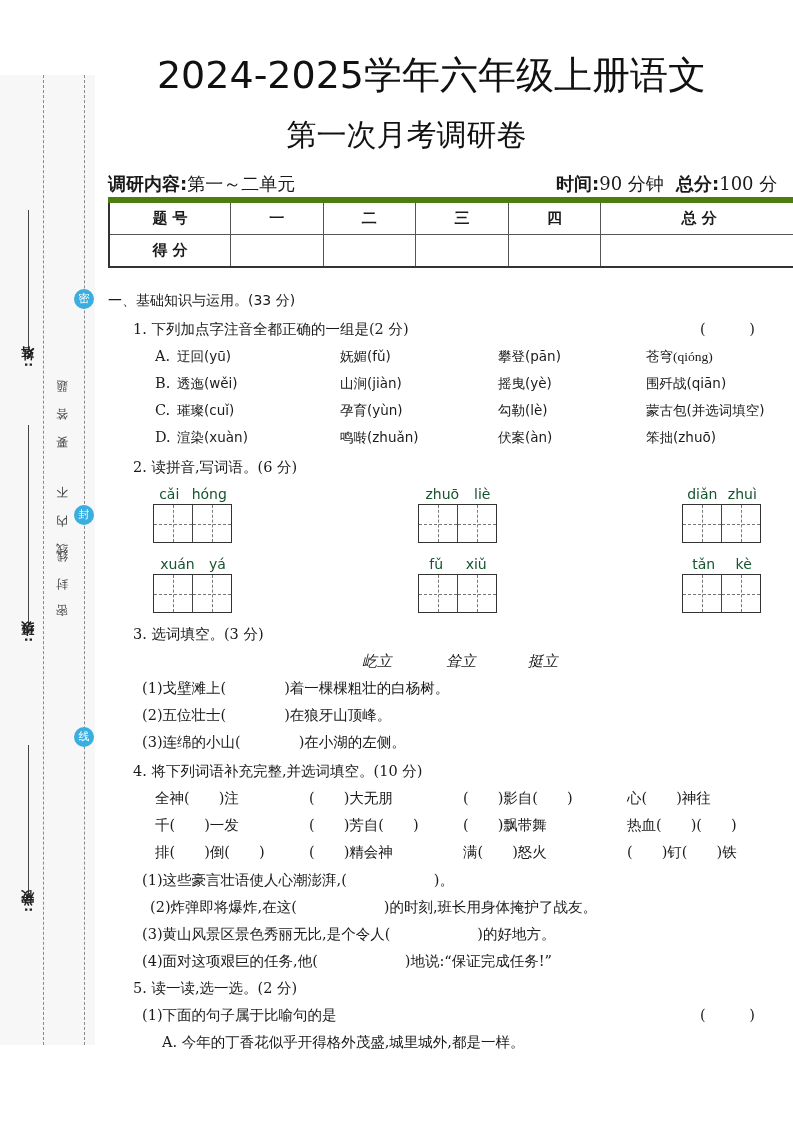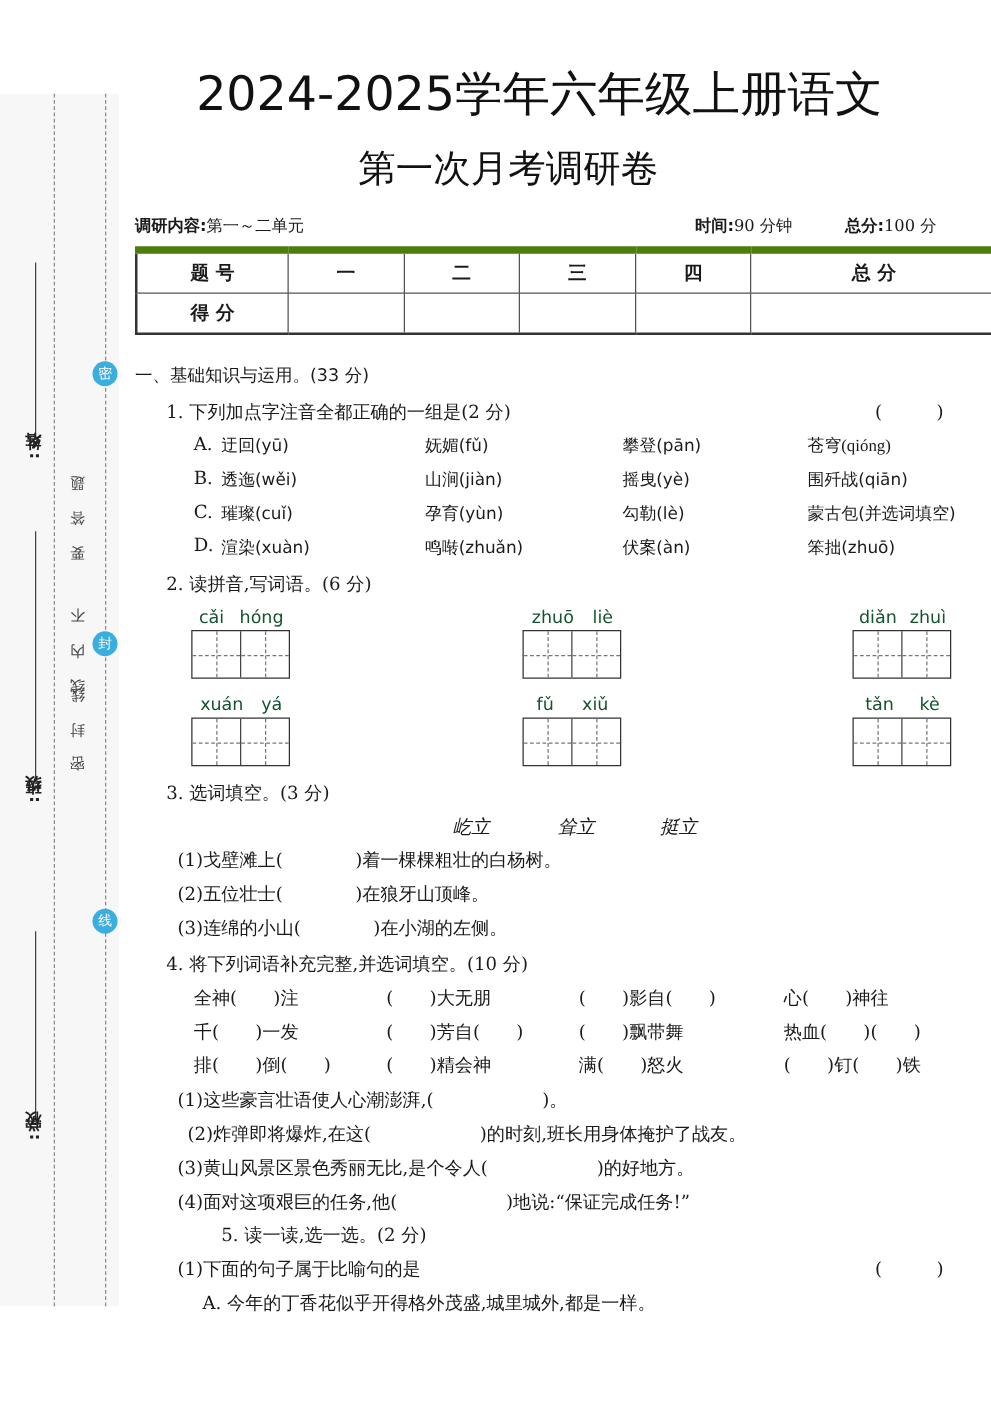--- a/index.html
+++ b/index.html
@@ -13,21 +13,21 @@
   .vtext { position:absolute; writing-mode:vertical-rl; transform:rotate(180deg);
            font-family:"DejaVu Sans",sans-serif; font-size:13px; font-weight:bold; color:#222; letter-spacing:2px; }
   .vline { position:absolute; width:0; border-left:1.3px solid #444; }
   .seal-text { position:absolute; writing-mode:vertical-rl; transform:rotate(180deg);
                font-family:"DejaVu Sans",sans-serif; font-size:12px; color:#444; letter-spacing:12px; }
 
   .title { position:absolute; left:0; width:793px; text-align:center; font-family:"DejaVu Sans",sans-serif; color:#111; }
   .t1 { top:50px; font-size:38px; left:35px; letter-spacing:0px; }
   .t2 { top:115px; font-size:30px; left:10px; }
 
-  .meta { position:absolute; top:172px; font-size:13px; }
+  .meta { position:absolute; top:172px; font-size:18px; }
   .meta b { font-family:"DejaVu Sans",sans-serif; }
 
   table.score { position:absolute; left:108px; top:197px; width:690px; border-collapse:collapse; font-family:"DejaVu Sans",sans-serif; font-size:15px; }
   table.score td { border:1px solid #555; height:29px; text-align:center; font-weight:bold; }
   table.score tr:first-child td { border-top:6px solid #4d7c0f; }
   table.score tr:last-child td { border-bottom:2px solid #333; }
   table.score td:first-child { border-left:2px solid #333; }
 
   .line { position:absolute; font-size:14.5px; white-space:pre; }
   .sec { font-family:"DejaVu Sans",sans-serif; font-weight:normal; font-size:14px; }
@@ -208,16 +208,16 @@
 <div class="line" style="left:155px;top:843px;">排(　　)倒(　　)</div>
 <div class="line" style="left:309px;top:843px;">(　　)精会神</div>
 <div class="line" style="left:463px;top:843px;">满(　　)怒火</div>
 <div class="line" style="left:627px;top:843px;">(　　)钉(　　)铁</div>
 
 <div class="line" style="left:142px;top:871px;">(1)这些豪言壮语使人心潮澎湃,(　　　　　　)。</div>
 <div class="line" style="left:150px;top:898px;">(2)炸弹即将爆炸,在这(　　　　　　)的时刻,班长用身体掩护了战友。</div>
 <div class="line" style="left:142px;top:925px;">(3)黄山风景区景色秀丽无比,是个令人(　　　　　　)的好地方。</div>
 <div class="line" style="left:142px;top:952px;">(4)面对这项艰巨的任务,他(　　　　　　)地说:“保证完成任务!”</div>
 
-<div class="line" style="left:133px;top:979px;margin-left:44px;">5. 读一读,选一选。(2 分)</div>
+<div class="line" style="left:133px;top:979px;">5. 读一读,选一选。(2 分)</div>
 <div class="line" style="left:142px;top:1006px;">(1)下面的句子属于比喻句的是</div>
 <div class="line" style="left:700px;top:1006px;">(　　　)</div>
 <div class="line" style="left:162px;top:1033px;">A. 今年的丁香花似乎开得格外茂盛,城里城外,都是一样。</div>
 
 </body></html>

